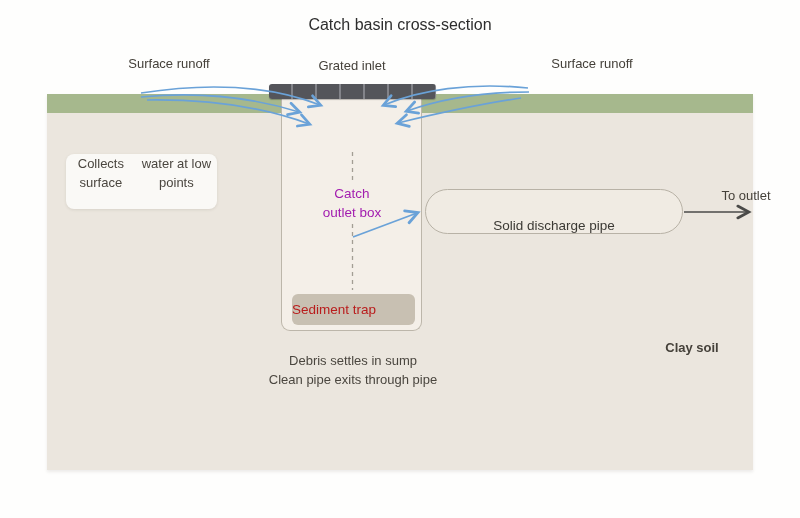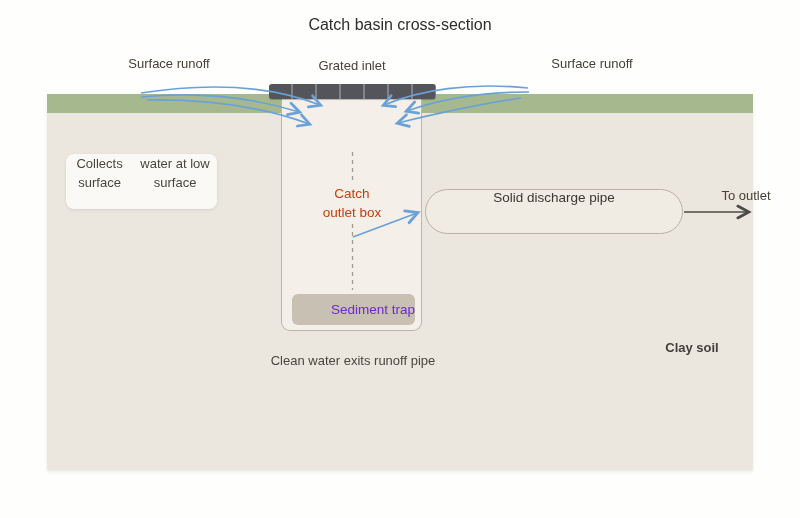--- a/index.html
+++ b/index.html
@@ -42,63 +42,63 @@
   .basin {
     left:281px; top:98px; width:141px; height:233px;
     background:#f4efe8;
     border:1.5px solid #bcb6aa; border-top:none;
     border-radius:0 0 9px 9px;
     box-sizing:border-box;
   }
   .trap {
     left:292px; top:294px; width:123px; height:31px;
     background:#c8c0b2; border-radius:6px;
-    display:flex; align-items:center; justify-content:flex-end;
-    font-size:13.5px; color:#6d28d9;
+    display:flex; align-items:center; justify-content:flex-start;
+    font-size:13.5px; color:#b91c1c;
   }
   .grate {
     left:269px; top:84px; width:167px; height:15px;
     border-radius:3px;
     background:repeating-linear-gradient(90deg,#54555a 0 22px,#83848a 22px 24px);
     box-shadow:0 1px 1px rgba(0,0,0,0.25);
   }
 
   
   .pipe {
     left:425px; top:189px; width:258px; height:45px;
     background:#f0ebe3; border:1.5px solid #b8b2a6; border-radius:23px;
     box-sizing:border-box;
-    display:flex; align-items:flex-start; justify-content:center;
+    display:flex; align-items:flex-end; justify-content:center;
     font-size:13.5px; color:#3b3934;
   }
 
   .basin-label {
     left:352px; top:183px;
     background:#f4efe8; padding:1px 6px;
-    font-size:13.5px; line-height:19px; color:#c2410c;
+    font-size:13.5px; line-height:19px; color:#a21caf;
   }
   .notes {
     left:353px; top:351px;
     font-size:13px; line-height:19px; color:#4a463f;
   }
   .overlay { left:0; top:0; pointer-events:none; }
 </style>
 </head>
 <body>
 
 <div class="stage">
 
   <div class="abs title">Catch basin cross-section</div>
 
   <div class="abs ground"></div>
   <div class="abs grass"></div>
 
   <div class="abs info-box">
     <span>Collects surface</span>
-    <span>water at low surface</span>
+    <span>water at low points</span>
   </div>
 
   <div class="abs basin"></div>
 
   <div class="abs trap">
     <span>Sediment trap</span>
   </div>
 
   <div class="abs grate"></div>
 
@@ -142,18 +142,19 @@
   <div class="abs lbl center-x" style="left:592px; top:56px;">Surface runoff</div>
 
   <div class="abs basin-label center-x">
     <div>Catch</div>
     <div>outlet box</div>
   </div>
 
   <div class="abs lbl center-x" style="left:746px; top:188px;">To outlet</div>
 
   <div class="abs notes center-x">
-    <div>Clean water exits runoff pipe</div>
+    <div>Debris settles in sump</div>
+    <div>Clean pipe exits through pipe</div>
   </div>
 
   <div class="abs lbl center-x" style="left:692px; top:340px;font-weight:bold;">Clay soil</div>
 
 </div>
 
 </body></html>

